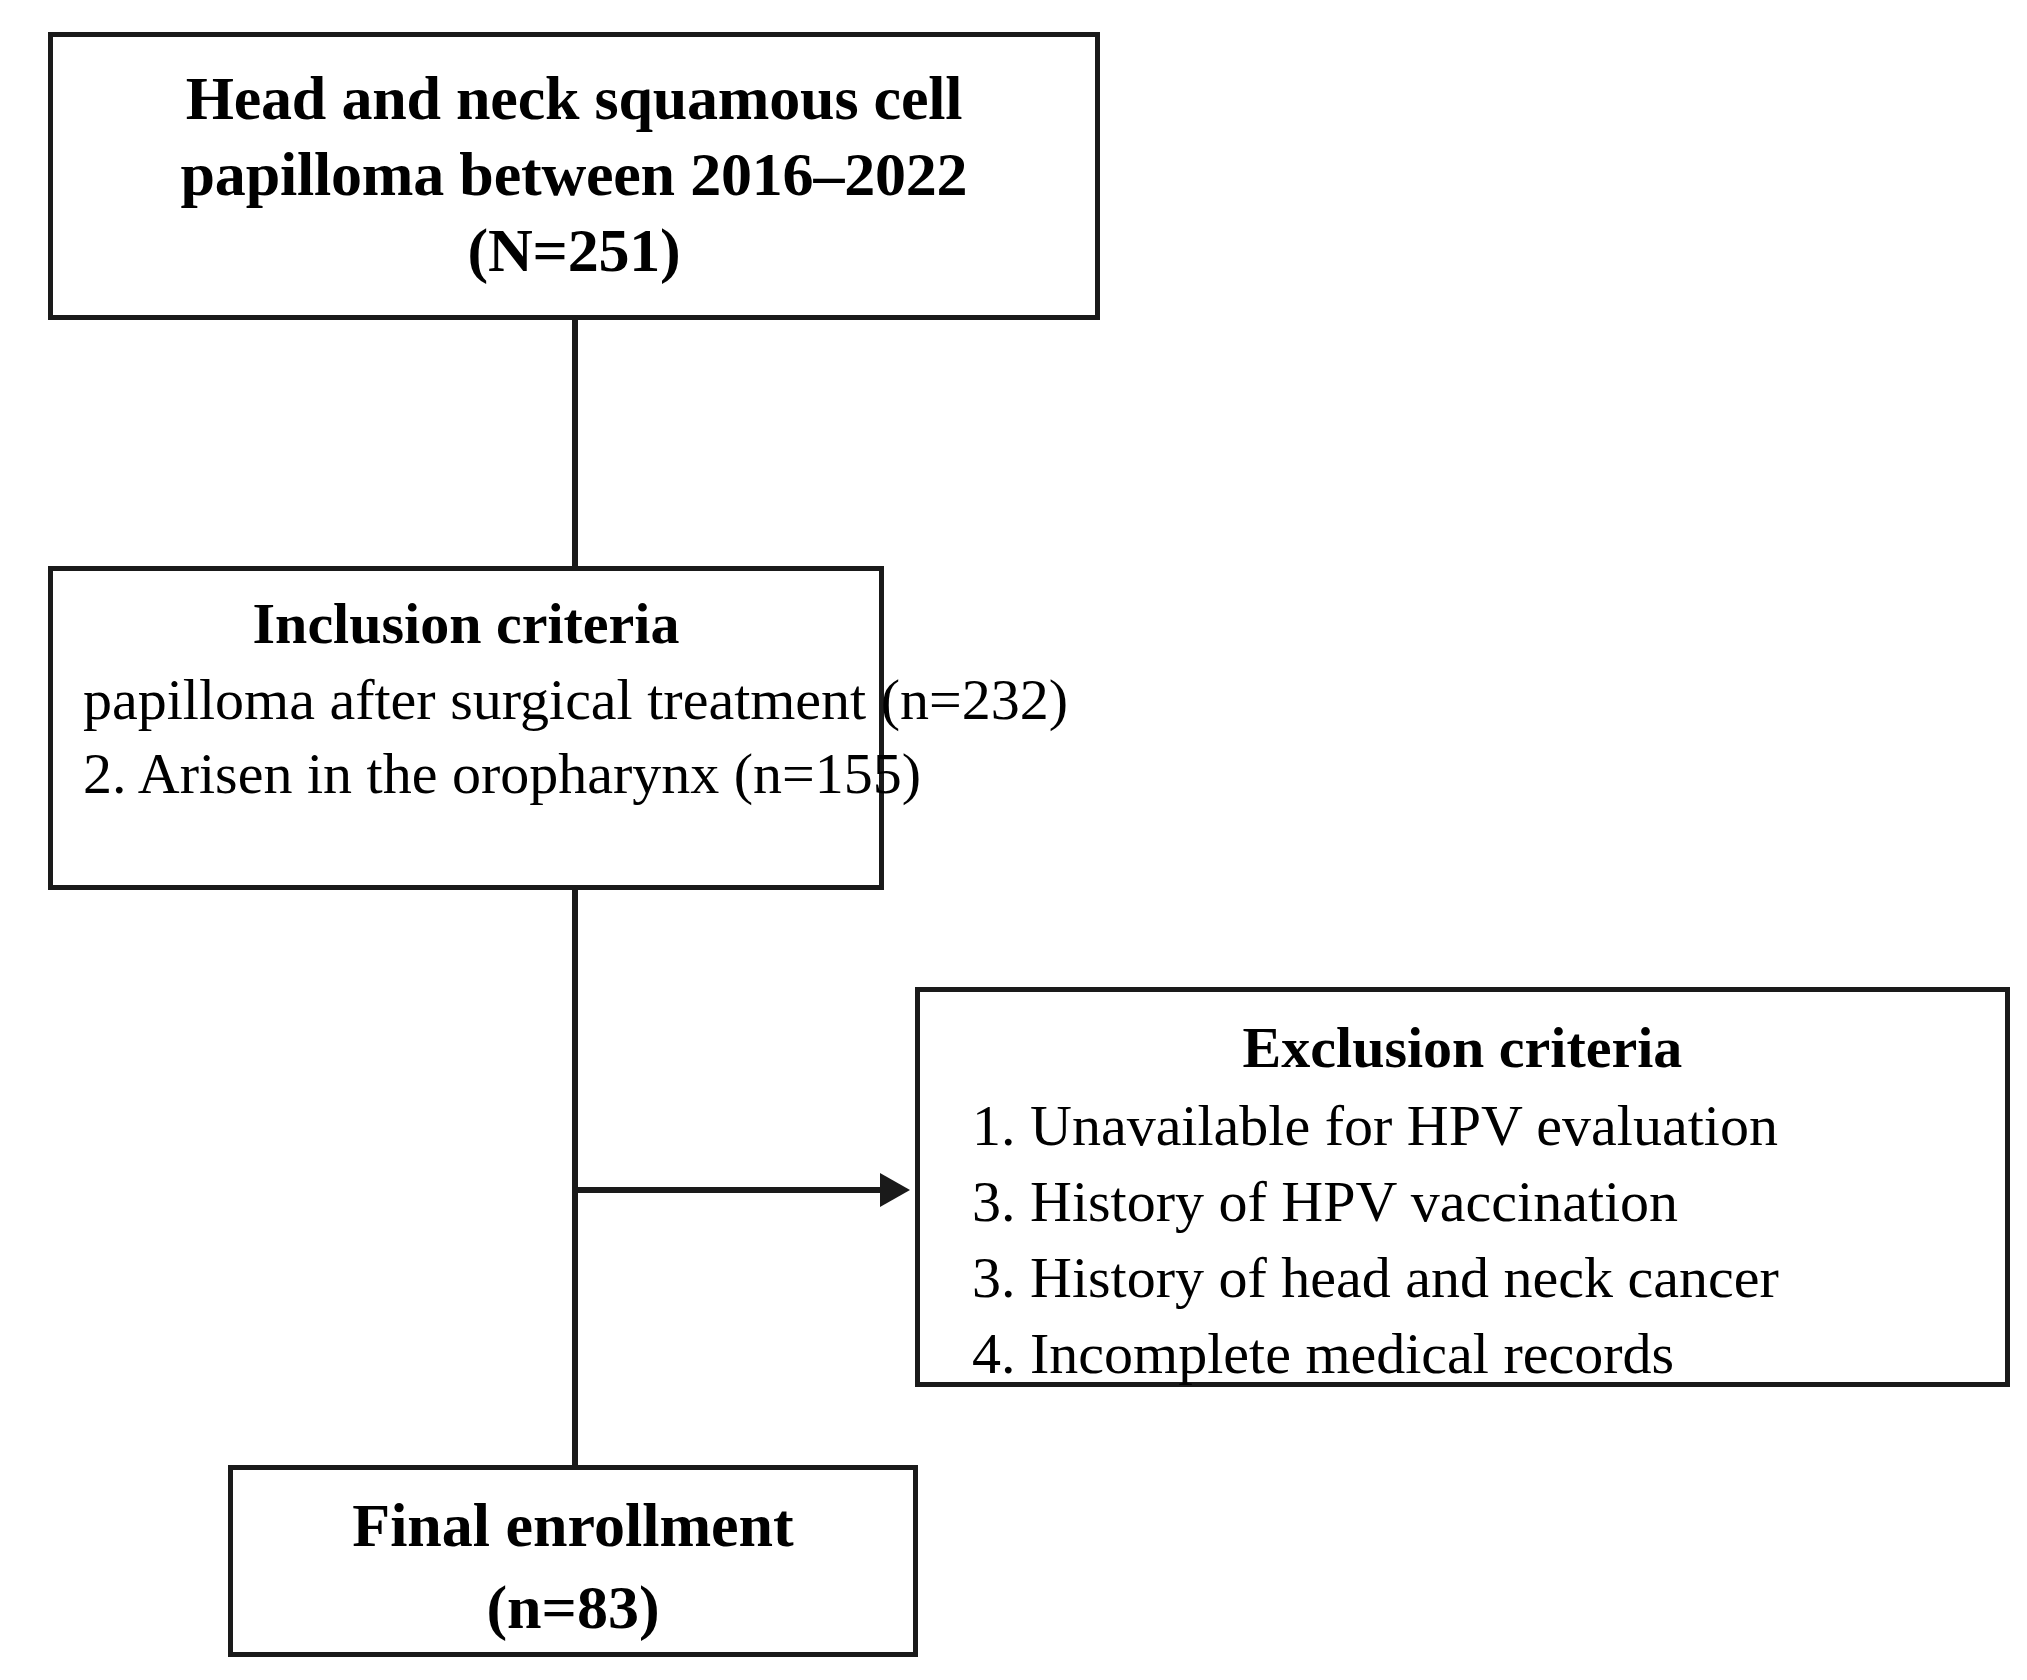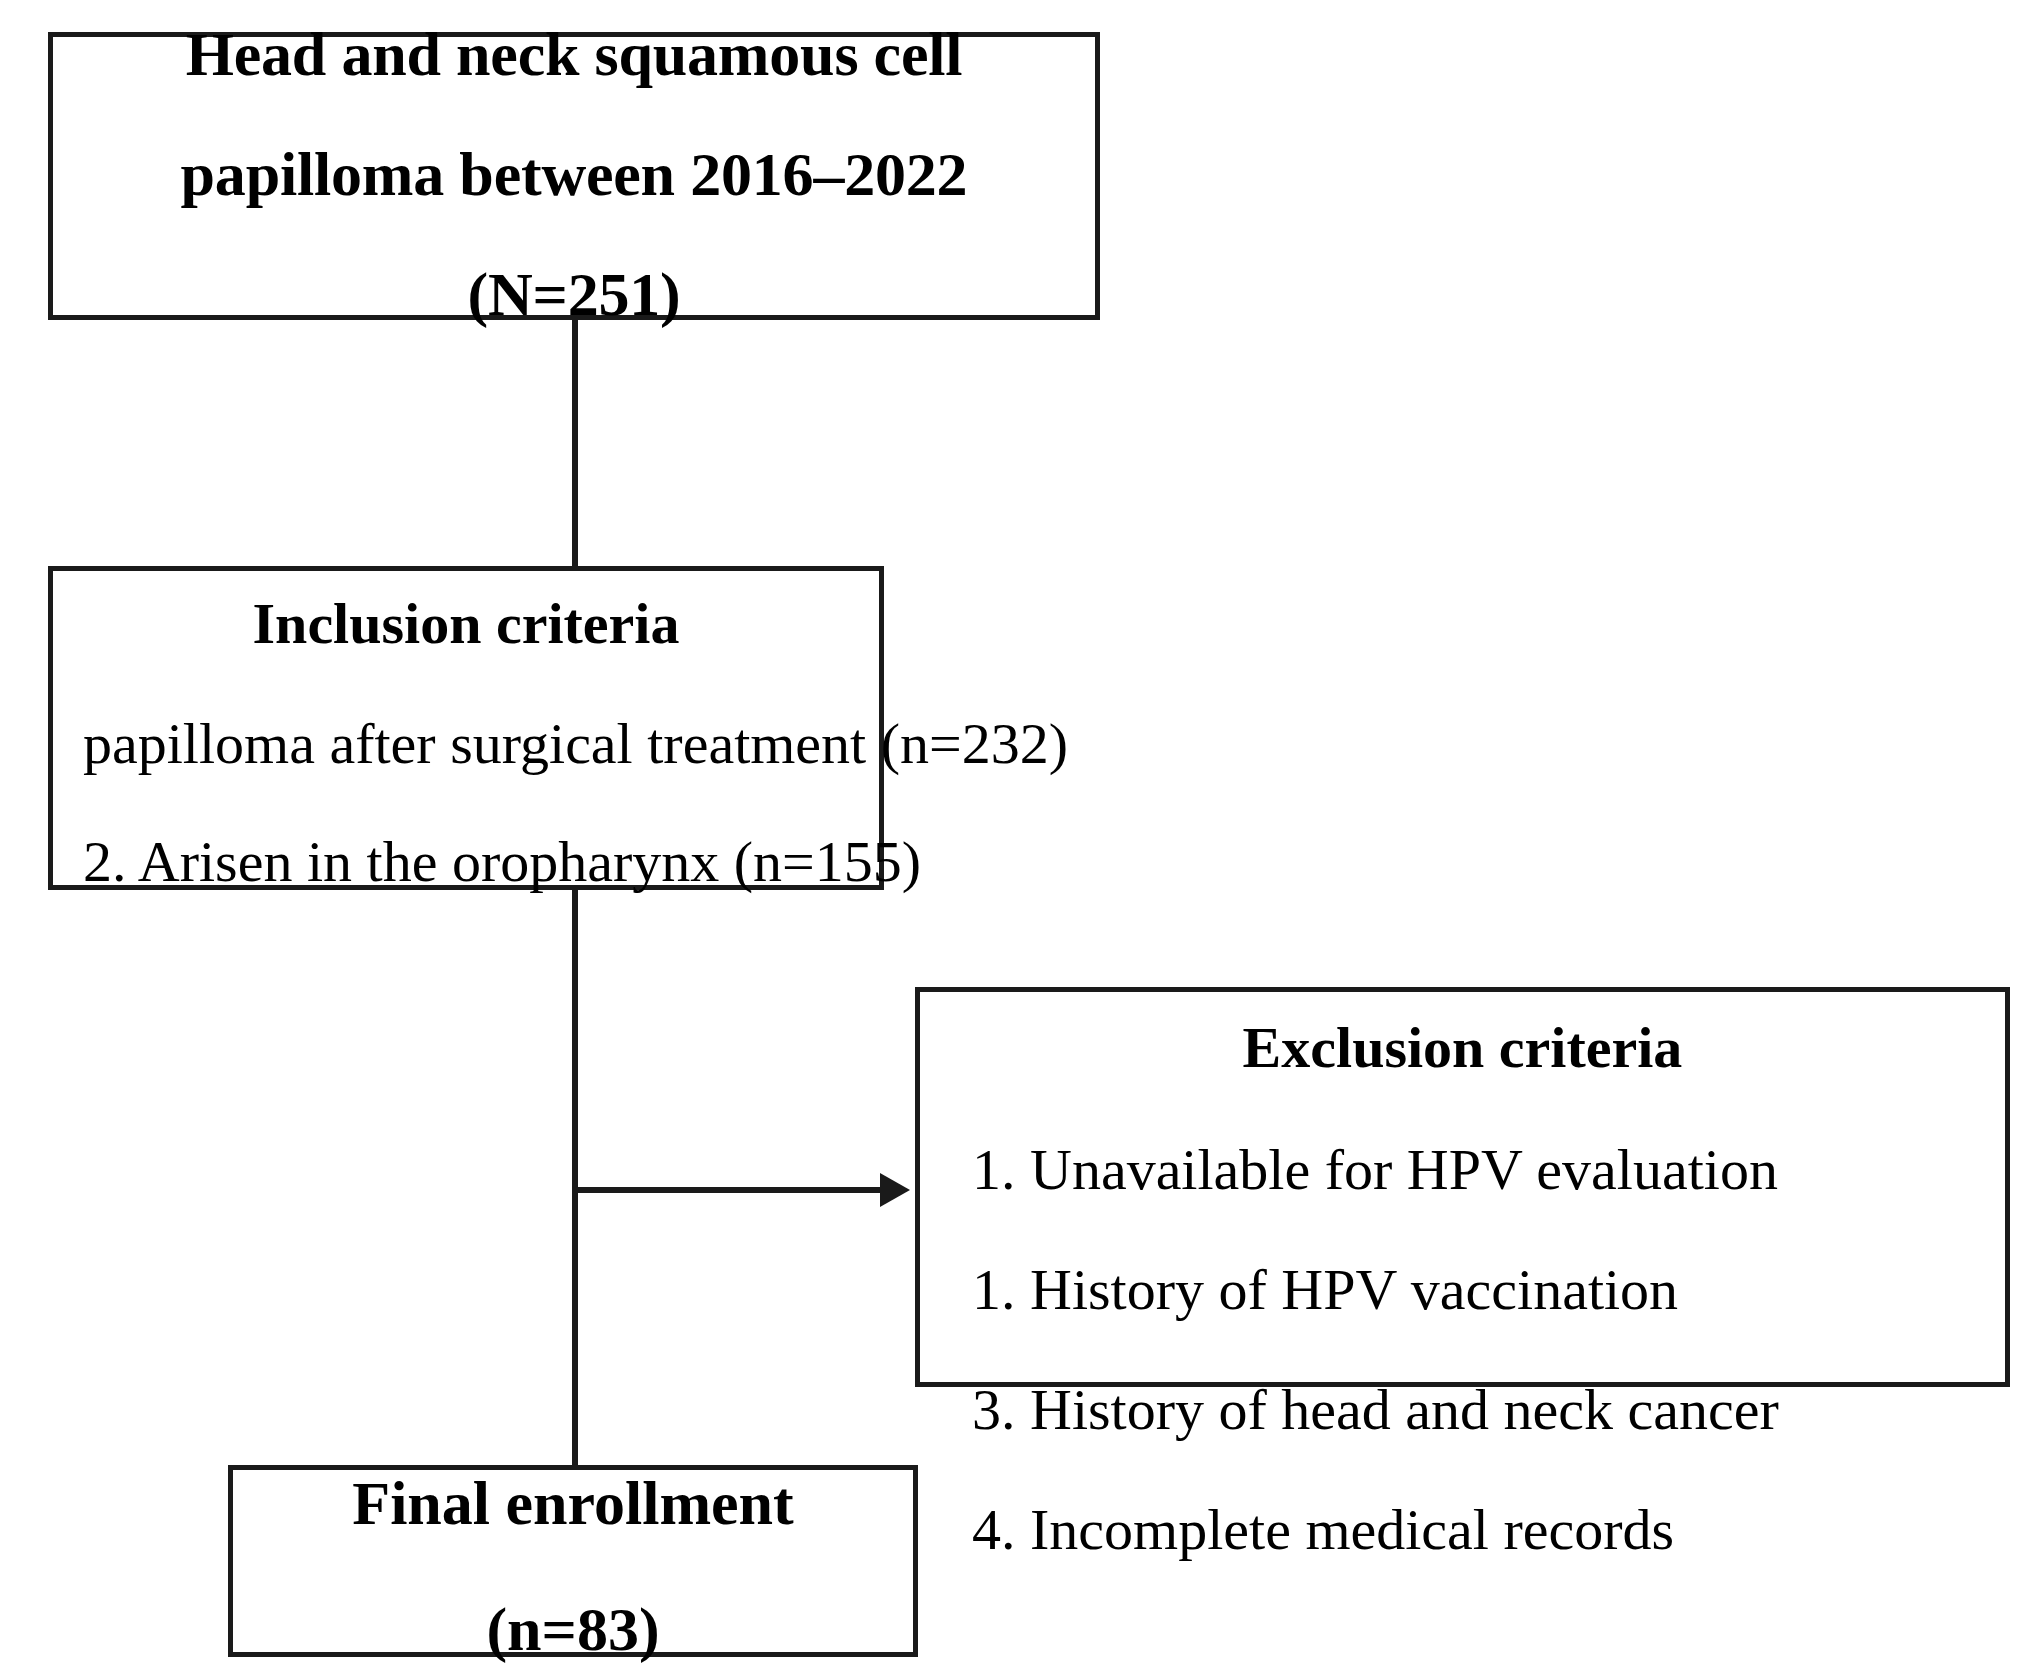--- a/index.html
+++ b/index.html
@@ -18,21 +18,20 @@
   }
 
   .node {
     position: absolute;
     box-sizing: border-box;
     border: 5px solid #1a1a1a;
     background: #ffffff;
     display: flex;
     flex-direction: column;
     justify-content: center;
-    gap: 44px;
   }
 
   .ttl {
     font-weight: bold;
     text-align: center;
     white-space: nowrap;
   }
 
   .ctr-line {
     font-weight: bold;
@@ -157,21 +156,21 @@
   </div>
 
   <div class="conn-v" id="conn-inclusion-to-final"></div>
 
   <div class="conn-h" id="conn-branch-to-exclusion"></div>
   <div class="arrow-head" id="arrow-exclusion"></div>
 
   <div class="node" id="box-exclusion">
     <div class="ttl">Exclusion criteria</div>
     <div class="body-line">1. Unavailable for HPV evaluation</div>
-    <div class="body-line">1. History of HPV vaccination</div>
+    <div class="body-line">3. History of HPV vaccination</div>
     <div class="body-line">3. History of head and neck cancer</div>
     <div class="body-line">4. Incomplete medical records</div>
   </div>
 
   <div class="node" id="box-final">
     <div class="ctr-line">Final enrollment</div>
     <div class="ctr-line">(n=83)</div>
   </div>
 
 </div>

